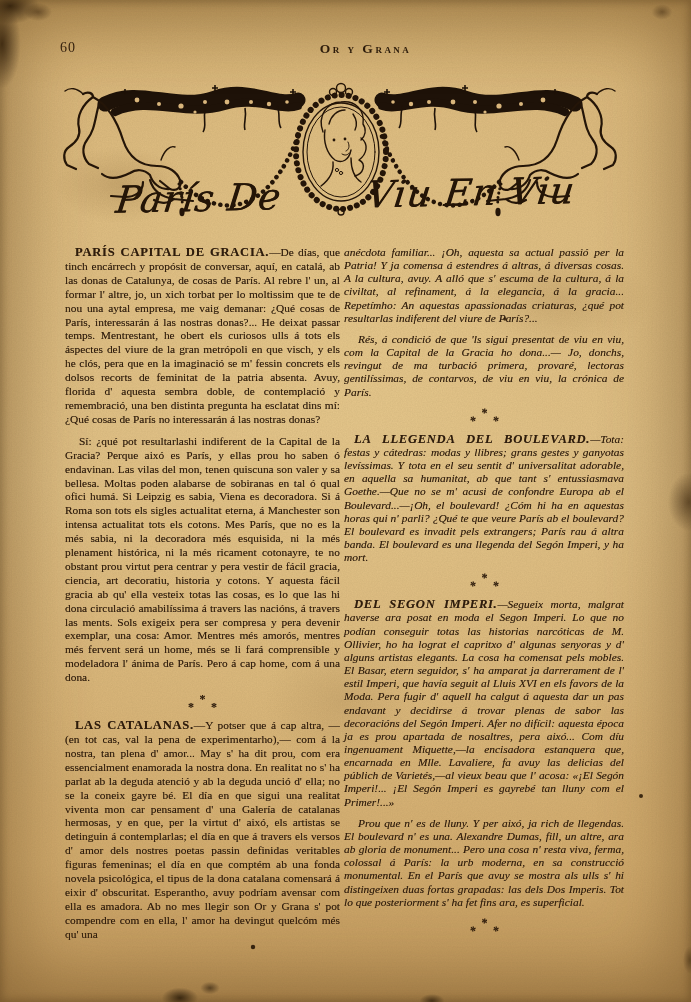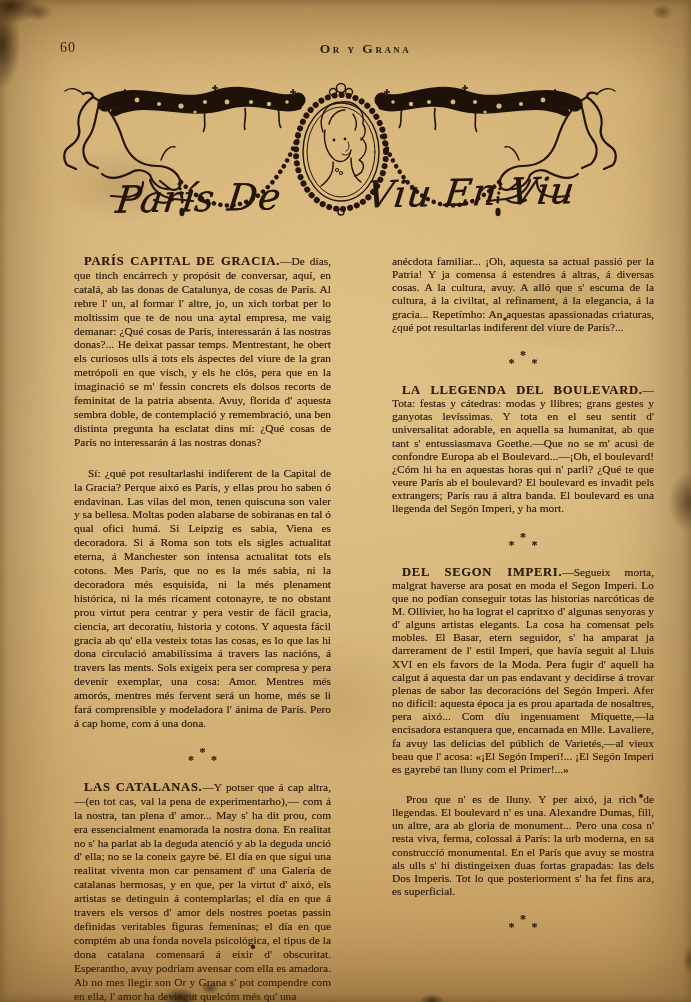--- a/index.html
+++ b/index.html
@@ -56,22 +56,22 @@
     align-items:baseline;gap:86px;font-family:"DejaVu Serif",serif;font-style:italic;
     font-size:37px;color:#241507;letter-spacing:1px;transform:rotate(-1.2deg);
     text-shadow:.5px 0 0 #241507;
   }
   .script-title span{display:inline-block;transform:skewX(-8deg);}
   .col{
     position:absolute;top:238px;color:#2e1c0c;text-align:justify;
     text-shadow:0 0 .5px rgba(46,28,12,.5);
   }
   .col-left{left:57px;width:291px;font-size:11.4px;line-height:13.9px;}
-  .col-right{left:375px;width:296px;font-size:11.4px;line-height:13.15px;}
-  .col p{margin:17px;}
+  .col-right{left:336px;width:296px;font-size:11.4px;line-height:13.15px;font-style:italic;}
+  .col p{margin:8px;}
   .ind{text-indent:14px;}
   .lead{text-indent:10px;}
   .sec-head{font-weight:700;font-size:12.6px;letter-spacing:.7px;}
   .asterism{
     display:flex;flex-direction:column;align-items:center;margin:10px 0 8px;
     font-size:12px;font-weight:700;line-height:8px;text-indent:0;color:#2e1c0c;
   }
   .ast-b{letter-spacing:7px;padding-left:7px;}
 </style>
 </head>
@@ -161,20 +161,21 @@
     <p class="ind">Sí: ¿qué pot resultarlashi indiferent de la Capital de la Gracia? Perque aixó es París, y ellas prou ho saben ó endavinan. Las vilas del mon, tenen quiscuna son valer y sa bellesa. Moltas poden alabarse de sobiranas en tal ó qual ofici humá. Si Leipzig es sabia, Viena es decoradora. Si á Roma son tots els sigles actualitat eterna, á Manchester son intensa actualitat tots els cotons. Mes París, que no es la més sabia, ni la decoradora més esquisida, ni la més plenament histórica, ni la més ricament cotonayre, te no obstant prou virtut pera centrar y pera vestir de fácil gracia, ciencia, art decoratiu, historia y cotons. Y aquesta fácil gracia ab qu' ella vesteix totas las cosas, es lo que las hi dona circulació amabilíssima á travers las nacións, á travers las ments. Sols exigeix pera ser compresa y pera devenir exemplar, una cosa: Amor. Mentres més amorós, mentres més fervent será un home, més se li fará comprensible y modeladora l' ánima de París. Pero á cap home, com á una dona.</p>
     <div class="asterism">
       <span>*</span>
       <span class="ast-b">* *</span>
     </div>
     <p class="lead"><span class="sec-head">LAS CATALANAS.</span><span>—Y potser que á cap altra, —(en tot cas, val la pena de experimentarho),— com á la nostra, tan plena d' amor... May s' ha dit prou, com era essencialment enamorada la nostra dona. En realitat no s' ha parlat ab la deguda atenció y ab la deguda unció d' ella; no se la coneix gayre bé. El día en que sigui una realitat viventa mon car pensament d' una Galería de catalanas hermosas, y en que, per la virtut d' aixó, els artistas se detinguin á contemplarlas; el día en que á travers els versos d' amor dels nostres poetas passin definidas veritables figuras femeninas; el día en que comptém ab una fonda novela psicológica, el tipus de la dona catalana comensará á eixir d' obscuritat. Esperantho, avuy podríam avensar com ella es amadora. Ab no mes llegir son Or y Grana s' pot compendre com en ella, l' amor ha devingut quelcóm més qu' una</span></p>
   </div>
 
   <div class="col col-right">
     <p>anécdota familiar... ¡Oh, aquesta sa actual passió per la Patria! Y ja comensa á estendres á altras, á diversas cosas. A la cultura, avuy. A alló que s' escuma de la cultura, á la civiltat, al refinament, á la elegancia, á la gracia... Repetímho: An aquestas apassionadas criaturas, ¿qué pot resultarlas indiferent del viure de París?...</p>
+    <p class="ind">Rés, á condició de que 'ls sigui presentat de viu en viu, com la Capital de la Gracia ho dona...— Jo, donchs, revingut de ma turbació primera, provaré, lectoras gentilíssimas, de contarvos, de viu en viu, la crónica de París.</p>
     <div class="asterism">
       <span>*</span>
       <span class="ast-b">* *</span>
     </div>
     <p class="lead"><span class="sec-head">LA LLEGENDA DEL BOULEVARD.</span><span>—Tota: festas y cátedras: modas y llibres; grans gestes y ganyotas levíssimas. Y tota en el seu sentit d' universalitat adorable, en aquella sa humanitat, ab que tant s' entussiasmava Goethe.—Que no se m' acusi de confondre Europa ab el Boulevard...—¡Oh, el boulevard! ¿Cóm hi ha en aquestas horas qui n' parli? ¿Qué te que veure París ab el boulevard? El boulevard es invadit pels extrangers; París rau á altra banda. El boulevard es una llegenda del Segón Imperi, y ha mort.</span></p>
     <div class="asterism">
       <span>*</span>
       <span class="ast-b">* *</span>
     </div>
     <p class="lead"><span class="sec-head">DEL SEGON IMPERI.</span><span>—Segueix morta, malgrat haverse ara posat en moda el Segon Imperi. Lo que no podían conseguir totas las historias narcóticas de M. Ollivier, ho ha lograt el capritxo d' algunas senyoras y d' alguns artistas elegants. La cosa ha comensat pels mobles. El Basar, etern seguidor, s' ha amparat ja darrerament de l' estil Imperi, que havía seguit al Lluis XVI en els favors de la Moda. Pera fugir d' aquell ha calgut á aquesta dar un pas endavant y decidirse á trovar plenas de sabor las decoracións del Segón Imperi. Afer no difícil: aquesta época ja es prou apartada de nosaltres, pera aixó... Com díu ingenuament Miquette,—la encisadora estanquera que, encarnada en Mlle. Lavaliere, fa avuy las delicias del públich de Varietés,—al vieux beau que l' acosa: «¡El Segón Imperi!... ¡El Segón Imperi es gayrebé tan lluny com el Primer!...»</span></p>

